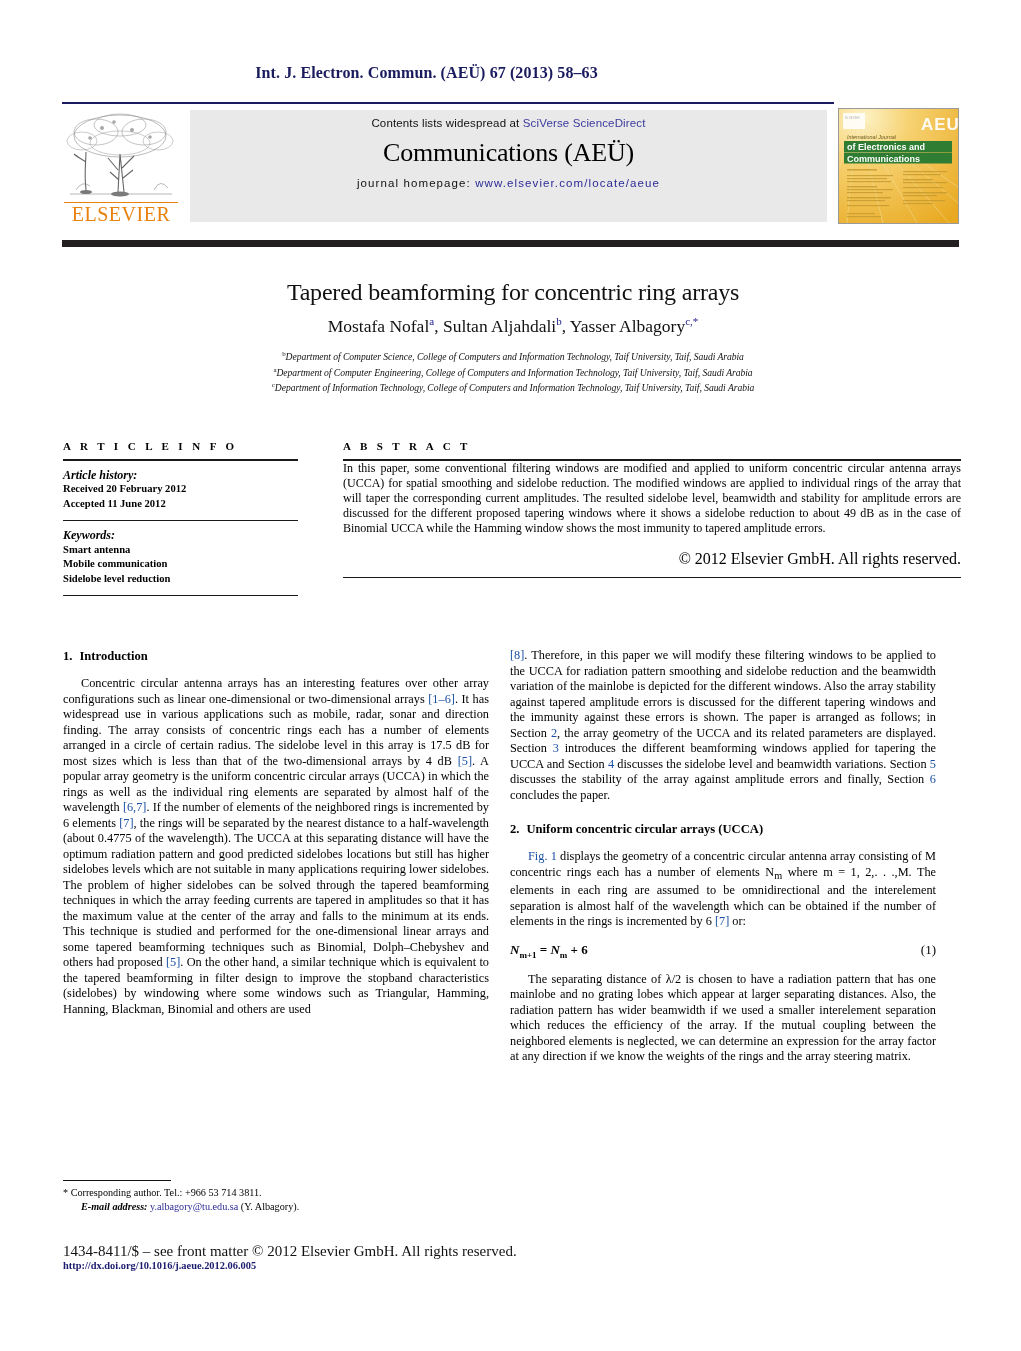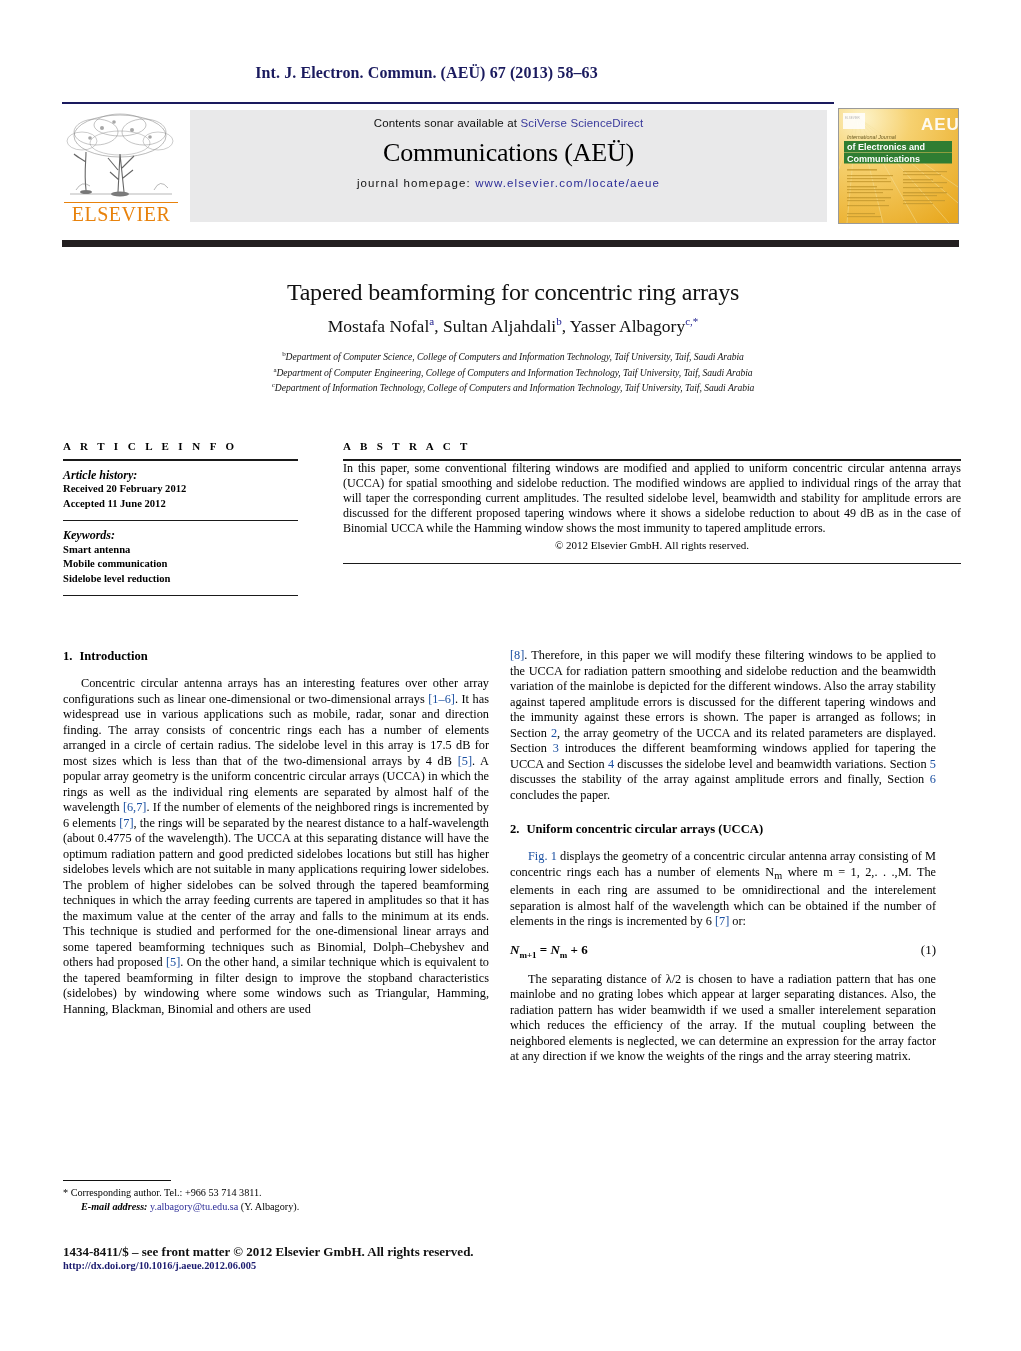--- a/index.html
+++ b/index.html
@@ -195,24 +195,24 @@
 
   .abstract-body {
     font-family: "Liberation Serif", serif;
     font-size: 12px;
     line-height: 15.2px;
     text-align: justify;
     color: #000;
   }
   .copyright {
     font-family: "Liberation Serif", serif;
-    font-size: 11px;
+    font-size: 16px;
     line-height: 16px;
-    text-align: center;
-    margin-top: 0;
+    text-align: right;
+    margin-top: 14px;
   }
   .abs-rule-bottom { height: 1.5px; background: #1a1a1a; margin-top: 10px; }
 
   
   .body-cols { position: absolute; top: 648px; left: 63px; width: 898px; }
   .bcol { position: absolute; top: 0; width: 426px; }
   .bcol-left { left: 0; }
   .bcol-right { left: 447px; }
 
   .h2 {
@@ -267,23 +267,23 @@
   .mail-link { color: #2b2b96; }
 
   .issn-block {
     position: absolute;
     top: 1245px;
     left: 63px;
     width: 460px;
   }
   .issn-line {
     font-family: "Liberation Serif", serif;
-    font-size: 13px;
+    font-size: 15px;
     line-height: 13.6px;
-    font-weight: bold;
+    font-weight: normal;
     color: #111;
   }
   .doi-line {
     font-family: "Liberation Serif", serif;
     font-size: 10.4px;
     line-height: 13.6px;
     color: #1a1a6e;
     font-weight: bold;
   }
 </style>
@@ -327,21 +327,21 @@
             <circle cx="88" cy="27" r="1.8"></circle>
           <circle cx="28" cy="28" r="1.8"></circle>
         </g>
       </svg>
       <div class="elsevier-word-rule"></div>
       <div class="elsevier-word">ELSEVIER</div>
     </div>
 
     <div class="journal-band">
       <div class="contents-line">
-        <span>Contents sonar available at </span><span class="sciverse-link">SciVerse ScienceDirect</span>
+        <span>Contents lists widespread at </span><span class="sciverse-link">SciVerse ScienceDirect</span>
       </div>
       <div class="journal-title">
         <div>Communications (AEÜ)</div>
       </div>
       <div class="homepage-line">
         <span>journal homepage: </span><span class="homepage-url">www.elsevier.com/locate/aeue</span>
       </div>
     </div>
 
     <div class="cover-thumb">

